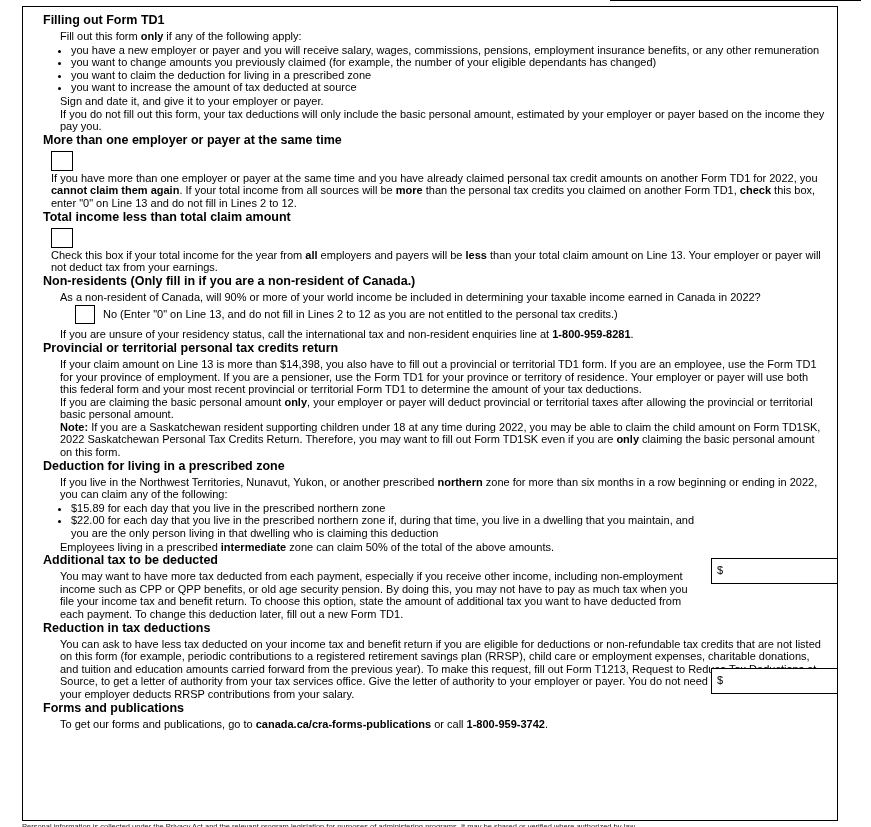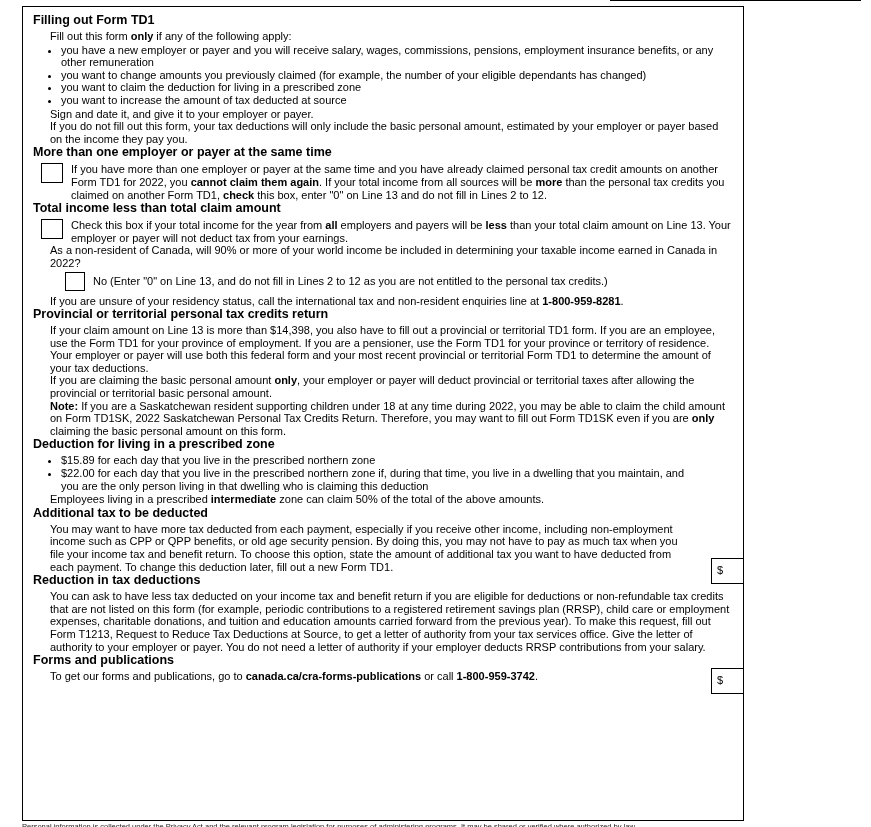--- a/index.html
+++ b/index.html
@@ -26,25 +26,25 @@
     position: absolute;
     top: 0px;
     left: 610px;
     right: 10px;
     border-top: 1px solid #000;
   }
   .frame {
     position: absolute;
     top: 6px;
     left: 22px;
-    width: 722px;
+    width: 816px;
     height: 815px;
     border: 1px solid #000;
     box-sizing: border-box;
-    padding: 6px 10px 0 10px;
+    padding: 6px 10px 0 20px;
     overflow: hidden;
   }
   h2.sec {
     font-size: 12.5px;
     font-weight: bold;
     margin: 0 0 2px 0;
     line-height: 15px;
   }
   .sec-gap {
     margin-top: 9px;
@@ -86,20 +86,21 @@
     height: 19px;
     border: 1px solid #000;
     box-sizing: border-box;
     flex: 0 0 auto;
     margin-right: 8px;
     margin-top: 0px;
     background: #fff;
   }
   .chk-wrap {
     margin-left: 8px;
+    flex-direction: column;
   }
   .chk-text {
     line-height: 12.6px;
     flex: 1 1 auto;
     padding-top: 1px;
   }
   .chk-text-mid {
     line-height: 19px;
     flex: 1 1 auto;
   }
@@ -159,33 +160,35 @@
       <div class="chk"></div>
       <div class="chk-text"><span>If you have more than one employer or payer at the same time and you have already claimed personal tax credit amounts on another Form TD1 for 2022, you </span><b>cannot claim them again</b><span>. If your total income from all sources will be </span><b>more</b><span> than the personal tax credits you claimed on another Form TD1, </span><b>check</b><span> this box, enter "0" on Line 13 and do not fill in Lines 2 to 12.</span></div>
     </div>
 
     <h2 class="sec sec-gap">Total income less than total claim amount</h2>
     <div class="indent-block chk-wrap">
       <div class="chk"></div>
       <div class="chk-text"><span>Check this box if your total income for the year from </span><b>all</b><span> employers and payers will be </span><b>less</b><span> than your total claim amount on Line 13. Your employer or payer will not deduct tax from your earnings.</span></div>
     </div>
 
+    <h2 class="sec sec-gap">Non-residents (Only fill in if you are a non-resident of Canada.)</h2>
     <p class="t">As a non-resident of Canada, will 90% or more of your world income be included in determining your taxable income earned in Canada in 2022?</p>
     <div class="indent-block" style="margin-left:32px;">
       <div class="chk-sm"></div>
       <div class="chk-text-mid">No (Enter "0" on Line 13, and do not fill in Lines 2 to 12 as you are not entitled to the personal tax credits.)</div>
     </div>
     <p class="t" style="margin-top:4px;"><span>If you are unsure of your residency status, call the international tax and non-resident enquiries line at </span><b>1-800-959-8281</b><span>.</span></p>
 
     <h2 class="sec sec-gap">Provincial or territorial personal tax credits return</h2>
     <p class="t">If your claim amount on Line 13 is more than $14,398, you also have to fill out a provincial or territorial TD1 form. If you are an employee, use the Form TD1 for your province of employment. If you are a pensioner, use the Form TD1 for your province or territory of residence. Your employer or payer will use both this federal form and your most recent provincial or territorial Form TD1 to determine the amount of your tax deductions.</p>
     <p class="t tight"><span>If you are claiming the basic personal amount </span><b>only</b><span>, your employer or payer will deduct provincial or territorial taxes after allowing the provincial or territorial basic personal amount.</span></p>
     <p class="t note tight"><b>Note:</b><span> If you are a Saskatchewan resident supporting children under 18 at any time during 2022, you may be able to claim the child amount on Form TD1SK, 2022 Saskatchewan Personal Tax Credits Return. Therefore, you may want to fill out Form TD1SK even if you are </span><b>only</b><span> claiming the basic personal amount on this form.</span></p>
 
     <h2 class="sec sec-gap">Deduction for living in a prescribed zone</h2>
+    <p class="t"><span>If you live in the Northwest Territories, Nunavut, Yukon, or another prescribed </span><b>northern</b><span> zone for more than six months in a row beginning or ending in 2022, you can claim any of the following:</span></p>
     <ul class="bul">
       <li>$15.89 for each day that you live in the prescribed northern zone</li>
       <li style="width:640px;">$22.00 for each day that you live in the prescribed northern zone if, during that time, you live in a dwelling that you maintain, and you are the only person living in that dwelling who is claiming this deduction</li>
     </ul>
     <p class="t"><span>Employees living in a prescribed </span><b>intermediate</b><span> zone can claim 50% of the total of the above amounts.</span></p>
 
     <h2 class="sec sec-gap">Additional tax to be deducted</h2>
     <p class="t" style="width:640px;">You may want to have more tax deducted from each payment, especially if you receive other income, including non-employment income such as CPP or QPP benefits, or old age security pension. By doing this, you may not have to pay as much tax when you file your income tax and benefit return. To choose this option, state the amount of additional tax you want to have deducted from each payment. To change this deduction later, fill out a new Form TD1.</p>
 
     <h2 class="sec sec-gap">Reduction in tax deductions</h2>

